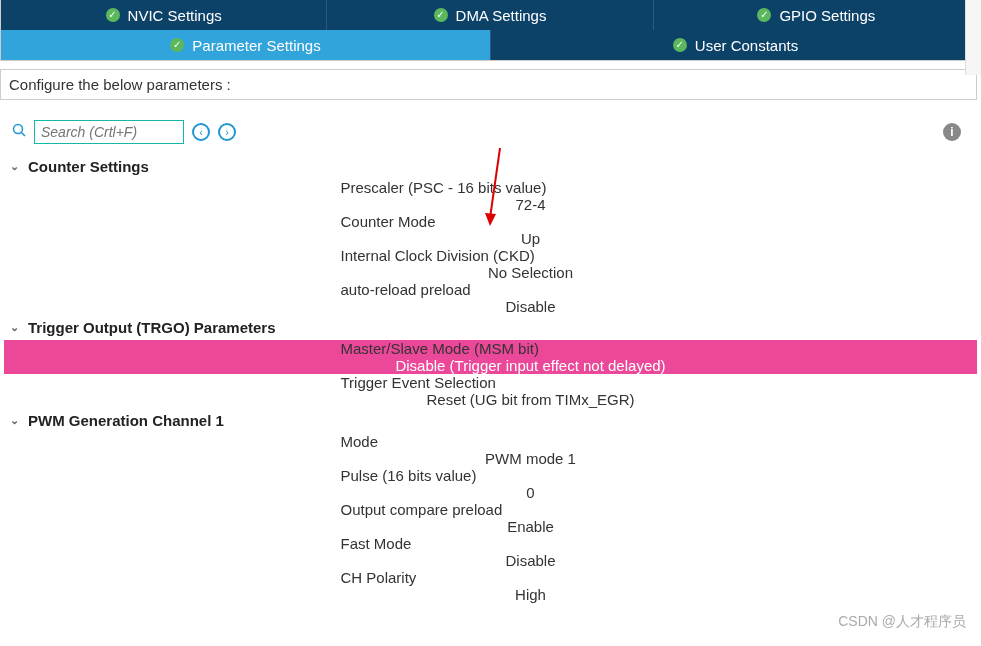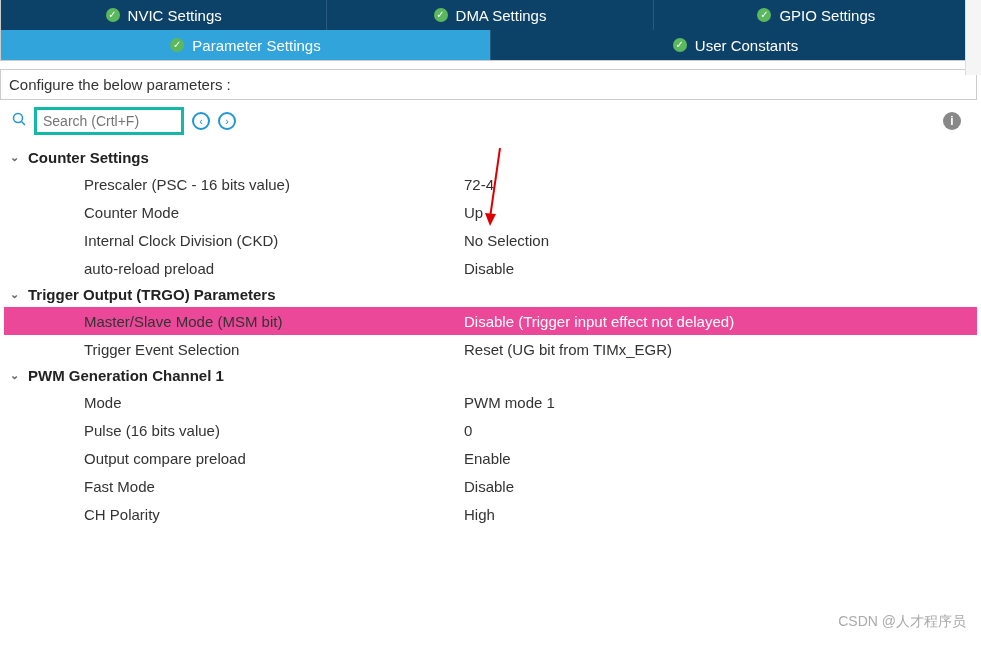--- a/index.html
+++ b/index.html
@@ -66,38 +66,39 @@
       display: inline-flex;
       align-items: center;
       justify-content: center;
       color: #fff;
       font-size: 10px;
       line-height: 1;
     }
     .config-header {
       border: 1px solid #ccc;
       padding: 6px 8px;
-      margin: 8px 4px 3px 0;
+      margin: 8px 4px 16px 0;
       font-size: 15px;
       color: #333;
     }
     .search-bar {
       display: flex;
       align-items: center;
       gap: 8px;
       padding: 4px 8px;
       margin: 0 4px;
     }
     .search-icon {
       color: #2196d4;
       font-size: 16px;
     }
     .search-input {
-      border: 3px solid #14b8a6;
+      border: 1px solid #14b8a6;
       padding: 3px 6px;
+      font-style: italic;
       color: #999;
       width: 150px;
       font-size: 14px;
     }
     .nav-btn {
       width: 18px;
       height: 18px;
       border: 2px solid #2196d4;
       border-radius: 50%;
       display: inline-flex;
@@ -141,20 +142,21 @@
       color: #666;
       width: 14px;
     }
     .param-row {
       display: flex;
       align-items: center;
       min-height: 28px;
       padding-left: 80px;
       font-size: 15px;
       color: #333;
+      flex-direction: column;
     }
     .param-label {
       width: 380px;
       flex-shrink: 0;
     }
     .param-value {
       flex: 1;
     }
     .param-row.selected {
       background: #ec4899;

